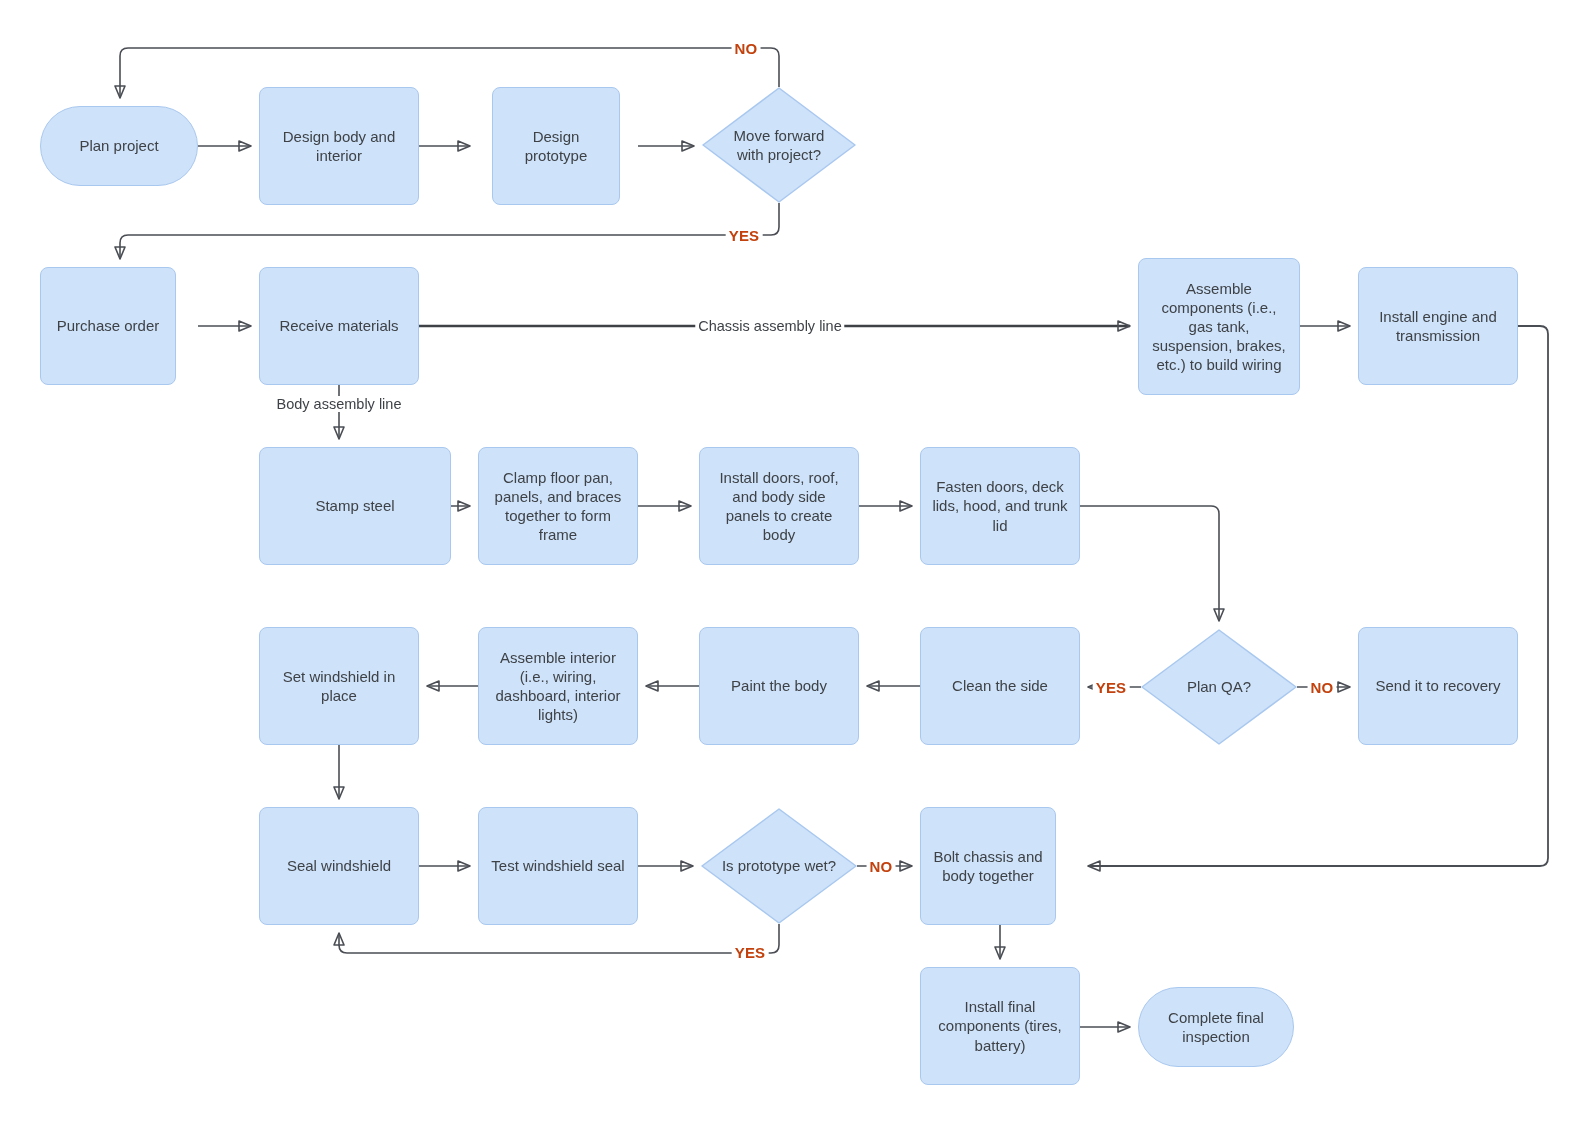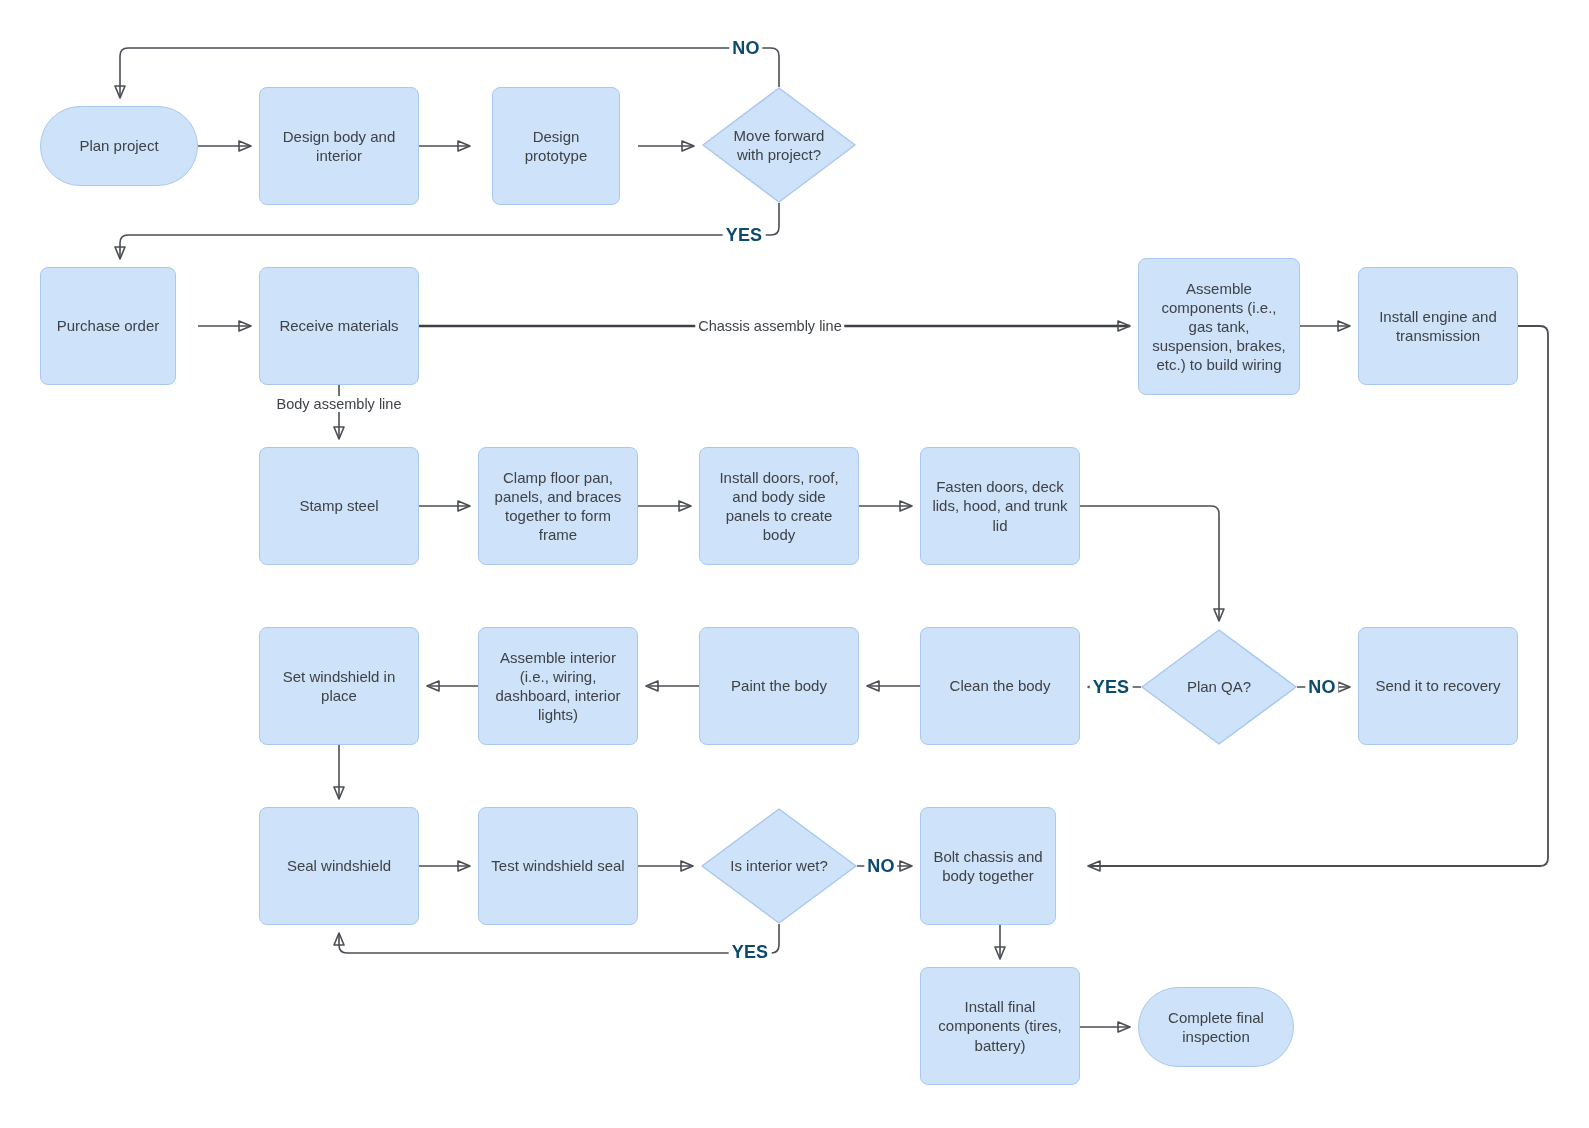--- a/index.html
+++ b/index.html
@@ -27,21 +27,21 @@
   .decision{background:transparent;border:none;padding:0;}
   .decision .shape{position:absolute;left:0;top:0;width:100%;height:100%;}
   .decision .shape polygon{fill:#cee2f9;stroke:#a9c8ef;stroke-width:1.5;stroke-linejoin:round;}
   .node-label{position:relative;z-index:2;}
   .decision .node-label{max-width:74%;}
   .edge-label{
     position:absolute;transform:translate(-50%,-50%);
     background:#ffffff;padding:0 3px;white-space:nowrap;
     font-size:14.5px;color:#3e4247;z-index:3;
   }
-  .edge-label.bold{font-weight:bold;font-size:18px;color:#0c4a6e;letter-spacing:.2px;}
+  .edge-label.bold{font-weight:bold;font-size:15px;color:#c2410c;letter-spacing:.2px;}
 </style>
 </head>
 <body>
 
 <div id="canvas">
 
   <svg id="connectors" width="1589" height="1128" viewBox="0 0 1589 1128" xmlns="http://www.w3.org/2000/svg">
     <defs>
       <marker id="arrow" viewBox="0 0 14 12" refX="13" refY="6" markerWidth="14" markerHeight="12" orient="auto-start-reverse" markerUnits="userSpaceOnUse">
         <path d="M1,1 L13,6 L1,11 Z" fill="#33373c" stroke="#33373c" stroke-linejoin="round"></path>
@@ -97,21 +97,21 @@
   <div class="node process" style="left:259px;top:267px;width:160px;height:118px">
     <span class="node-label">Receive materials</span>
   </div>
   <div class="node process" style="left:1138px;top:258px;width:162px;height:137px">
     <span class="node-label">Assemble components (i.e., gas tank, suspension, brakes, etc.) to build wiring</span>
   </div>
   <div class="node process" style="left:1358px;top:267px;width:160px;height:118px">
     <span class="node-label">Install engine and transmission</span>
   </div>
 
-  <div class="node process" style="left:259px;top:447px;width:160px;height:118px">
+  <div class="node process" style="left:259px;top:447px;width:192px;height:118px">
     <span class="node-label">Stamp steel</span>
   </div>
   <div class="node process" style="left:478px;top:447px;width:160px;height:118px">
     <span class="node-label">Clamp floor pan, panels, and braces together to form frame</span>
   </div>
   <div class="node process" style="left:699px;top:447px;width:160px;height:118px">
     <span class="node-label">Install doors, roof, and body side panels to create body</span>
   </div>
   <div class="node process" style="left:920px;top:447px;width:160px;height:118px">
     <span class="node-label">Fasten doors, deck lids, hood, and trunk lid</span>
@@ -120,21 +120,21 @@
   <div class="node process" style="left:259px;top:627px;width:160px;height:118px">
     <span class="node-label">Set windshield in place</span>
   </div>
   <div class="node process" style="left:478px;top:627px;width:160px;height:118px">
     <span class="node-label">Assemble interior (i.e., wiring, dashboard, interior lights)</span>
   </div>
   <div class="node process" style="left:699px;top:627px;width:160px;height:118px">
     <span class="node-label">Paint the body</span>
   </div>
   <div class="node process" style="left:920px;top:627px;width:160px;height:118px">
-    <span class="node-label">Clean the body</span>
+    <span class="node-label">Clean the side</span>
   </div>
   <div class="node decision" style="left:1141px;top:629px;width:156px;height:116px">
     <svg class="shape" viewBox="0 0 156 116" preserveAspectRatio="none">
       <polygon points="78,1 155,58 78,115 1,58"></polygon>
     </svg>
     <span class="node-label">Plan QA?</span>
   </div>
   <div class="node process" style="left:1358px;top:627px;width:160px;height:118px">
     <span class="node-label">Send it to recovery</span>
   </div>
@@ -142,21 +142,21 @@
   <div class="node process" style="left:259px;top:807px;width:160px;height:118px">
     <span class="node-label">Seal windshield</span>
   </div>
   <div class="node process" style="left:478px;top:807px;width:160px;height:118px">
     <span class="node-label">Test windshield seal</span>
   </div>
   <div class="node decision" style="left:701px;top:808px;width:156px;height:116px">
     <svg class="shape" viewBox="0 0 156 116" preserveAspectRatio="none">
       <polygon points="78,1 155,58 78,115 1,58"></polygon>
     </svg>
-    <span class="node-label" style="max-width:86%">Is interior wet?</span>
+    <span class="node-label" style="max-width:86%">Is prototype wet?</span>
   </div>
   <div class="node process" style="left:920px;top:807px;width:136px;height:118px">
     <span class="node-label">Bolt chassis and body together</span>
   </div>
 
   <div class="node process" style="left:920px;top:967px;width:160px;height:118px">
     <span class="node-label">Install final components (tires, battery)</span>
   </div>
   <div class="node terminator" style="left:1138px;top:987px;width:156px;height:80px">
     <span class="node-label">Complete final inspection</span>

